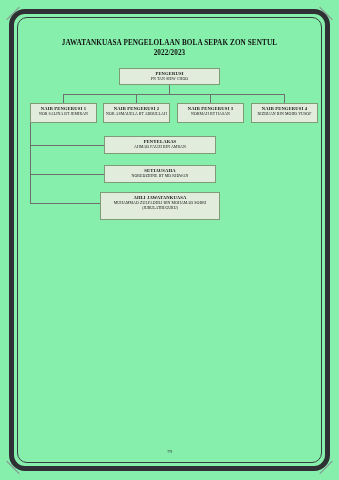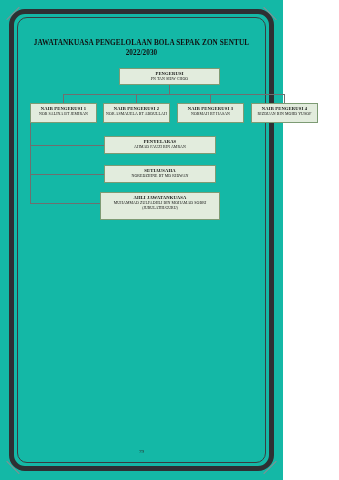--- a/index.html
+++ b/index.html
@@ -12,23 +12,23 @@
     height: 480px;
     font-family: "Liberation Serif", serif;
     position: relative;
     overflow: hidden;
   }
 
   
   .page {
     position: absolute;
     left: 0; top: 0;
-    width: 283px;
+    width: 339px;
     height: 480px;
-    background: #14b8a6;
+    background: #86efac;
     text-decoration: underline;
   }
   .frame-outer {
     position: absolute;
     left: 9px;
     top: 9px;
     right: 9px;
     bottom: 9px;
     border: 5px solid #2e3033;
     border-radius: 16px;
@@ -165,21 +165,21 @@
       <i></i>
     </div>
   <div class="corner-tick ct-br">
       <i></i>
     </div>
 
   <div class="content">
 
     <div class="doc-title">
       <span>JAWATANKUASA PENGELOLAAN BOLA SEPAK ZON SENTUL</span>
-      <span class="line2">2022/2030</span>
+      <span class="line2">2022/2023</span>
     </div>
 
     <div class="chart">
 
       <div class="node" style="left:97px; top:0px; width:101px; height:17px;">
         <span class="title">PENGERUSI</span>
         <span class="sub">PN TAN SIEW CHOO</span>
       </div>
 
       <div class="conn v" style="left:147px; top:17px; height:9px;"></div>

